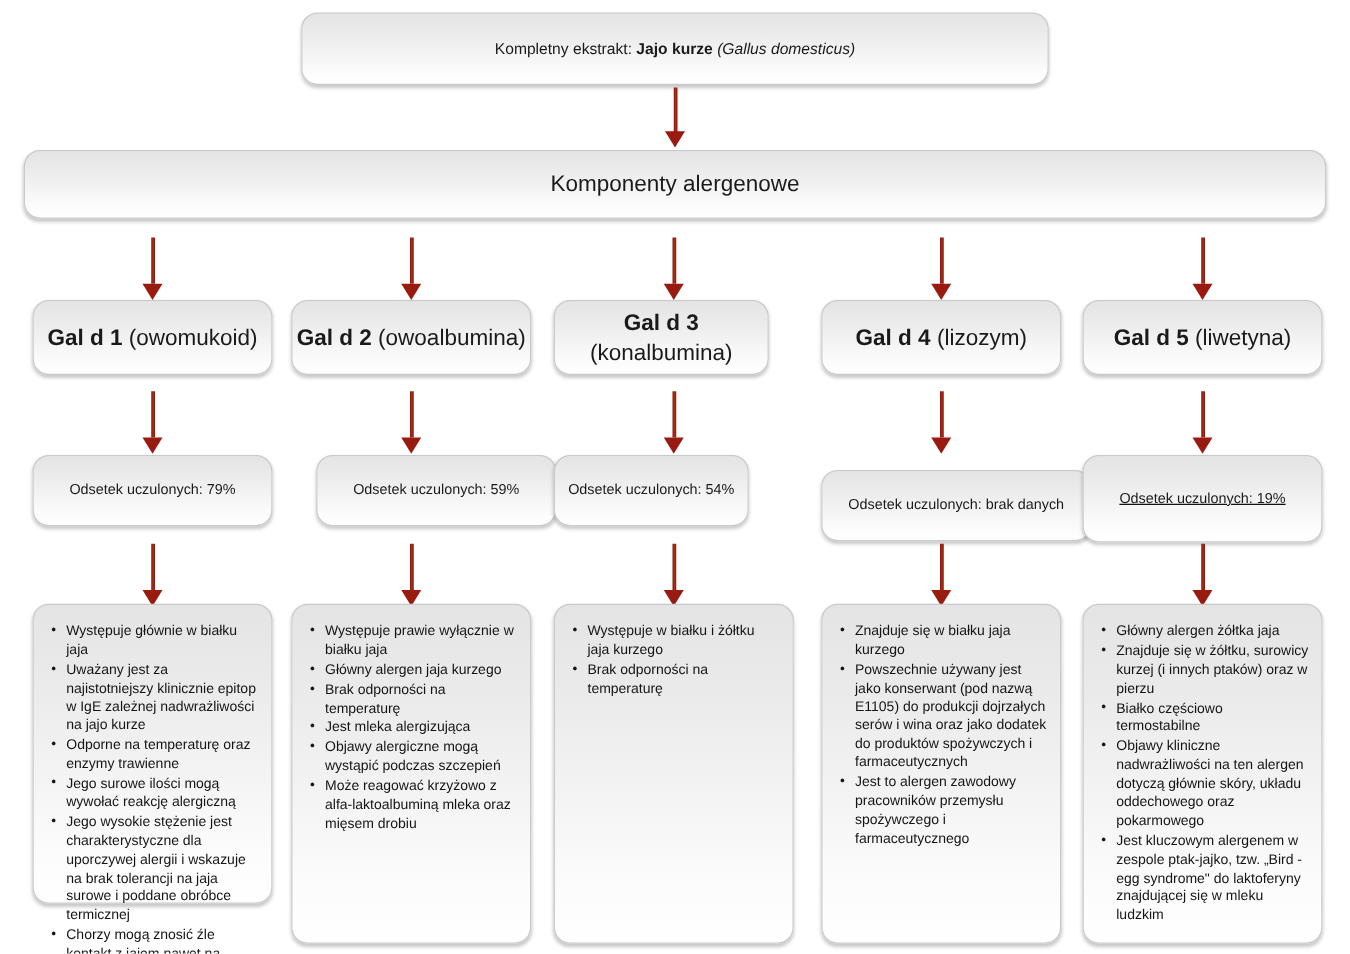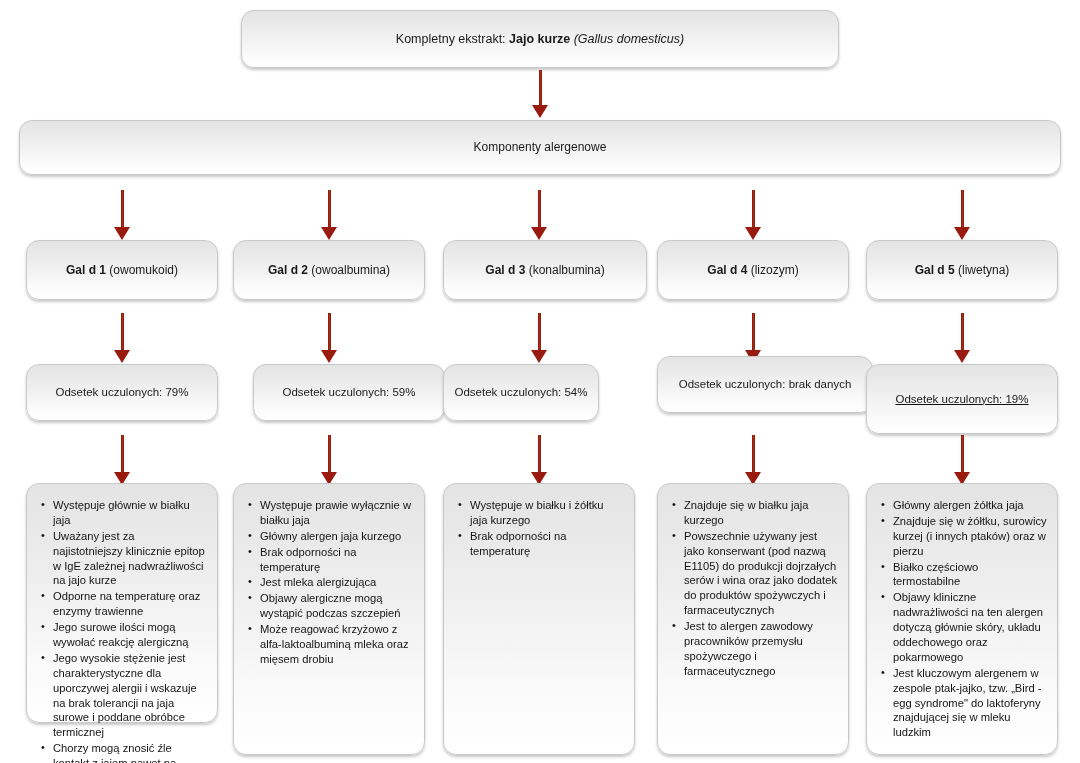--- a/index.html
+++ b/index.html
@@ -45,21 +45,21 @@
 
   .title-text {
     font-size: 12.5px;
     line-height: 1.35;
     color: #1a1a1a;
   }
   .title-text b { font-weight: bold; }
   .title-text i { font-style: italic; }
 
   .node-text {
-    font-size: 12px;
+    font-size: 18px;
     line-height: 1.35;
     color: #1a1a1a;
   }
   .node-text .strong { font-weight: bold; }
 
   .pct-text {
     font-size: 11.5px;
     line-height: 1.45;
     color: #1a1a1a;
     padding: 0 10px;
@@ -195,21 +195,21 @@
       <li>Jest mleka alergizująca</li>
       <li>Objawy alergiczne mogą wystąpić podczas szczepień</li>
       <li>Może reagować krzyżowo z alfa-laktoalbuminą mleka oraz mięsem drobiu</li>
     </ul>
   </div>
 
   <div class="arrow" style="left:528px; top:190px; height:50px;">
     <div class="stem" style="height:37px;"></div>
     <div class="head"></div>
   </div>
-  <div class="box box-center" style="left:443px; top:240px; width:204px; height:60px;">
+  <div class="box box-center" style="left:443px; top:240px; width:172px; height:60px;">
     <div class="node-text">
       <span class="strong">Gal d 3</span>
       <span>(konalbumina)</span>
     </div>
   </div>
   <div class="arrow" style="left:528px; top:313px; height:50px;">
     <div class="stem" style="height:37px;"></div>
     <div class="head"></div>
   </div>
   <div class="box box-center" style="left:443px; top:364px; width:156px; height:57px;">
@@ -233,21 +233,21 @@
   <div class="box box-center" style="left:657px; top:240px; width:192px; height:60px;">
     <div class="node-text">
       <span class="strong">Gal d 4</span>
       <span>(lizozym)</span>
     </div>
   </div>
   <div class="arrow" style="left:742px; top:313px; height:50px;">
     <div class="stem" style="height:37px;"></div>
     <div class="head"></div>
   </div>
-  <div class="box box-center" style="left:657px; top:356px; width:216px; height:57px;">
+  <div class="box box-center" style="left:657px; top:376px; width:216px; height:57px;">
     <div class="pct-text">Odsetek uczulonych: brak danych</div>
   </div>
   <div class="arrow" style="left:742px; top:435px; height:50px;">
     <div class="stem" style="height:37px;"></div>
     <div class="head"></div>
   </div>
   <div class="box" style="left:657px; top:483px; width:192px; height:272px;">
     <ul class="bullets">
       <li>Znajduje się w białku jaja kurzego</li>
       <li>Powszechnie używany jest jako konserwant (pod nazwą E1105) do produkcji dojrzałych serów i wina oraz jako dodatek do produktów spożywczych i farmaceutycznych</li>

